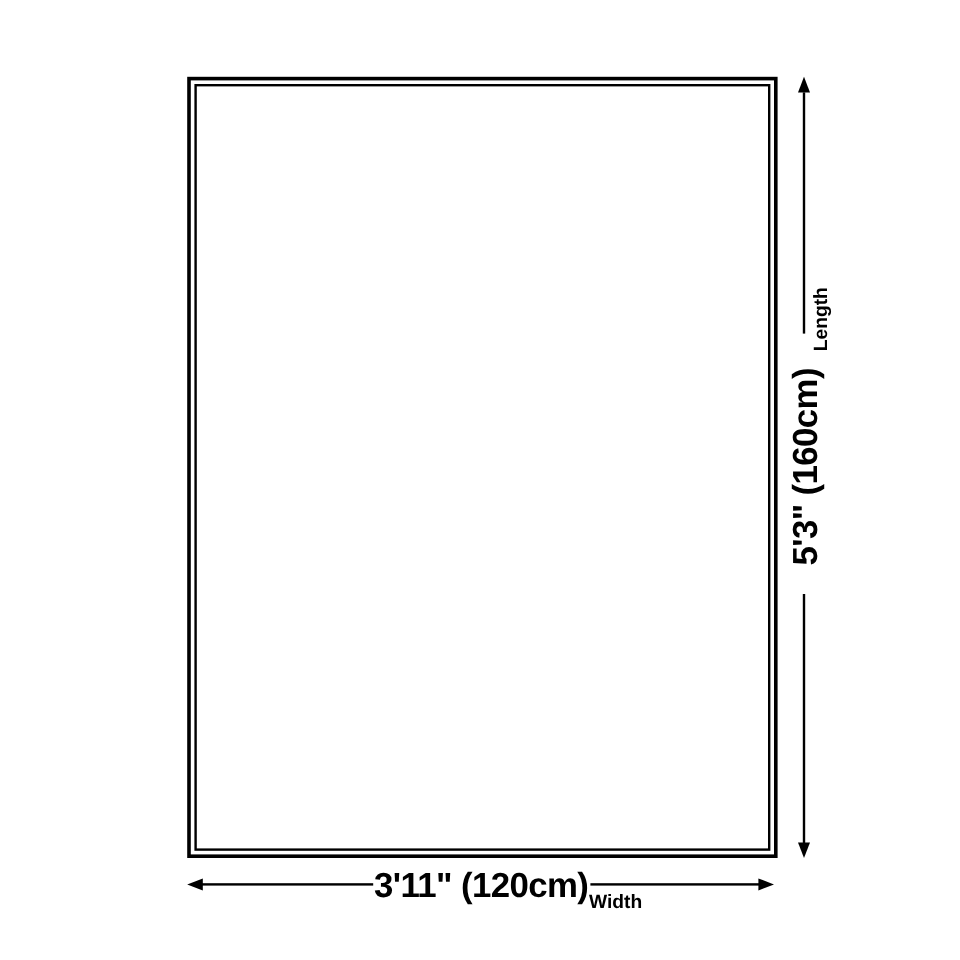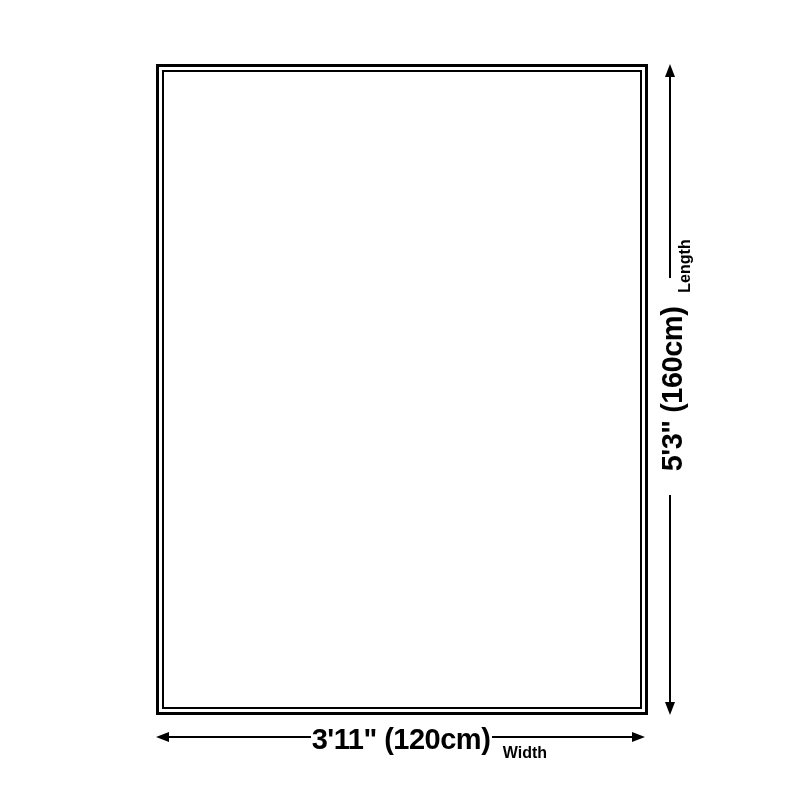--- a/index.html
+++ b/index.html
@@ -109,21 +109,20 @@
   }
   .wid-value {
     left: 401px;
     top: 739px;
     transform: translate(-50%, -50%);
   }
   .wid-label {
     left: 513px;
     top: 753px;
     transform: translate(-50%, -50%);
-    margin-left: 12px;
   }
 </style>
 </head>
 <body>
 
 <div class="stage">
 
   <div class="rug">
     <div class="rug-inner"></div>
   </div>

